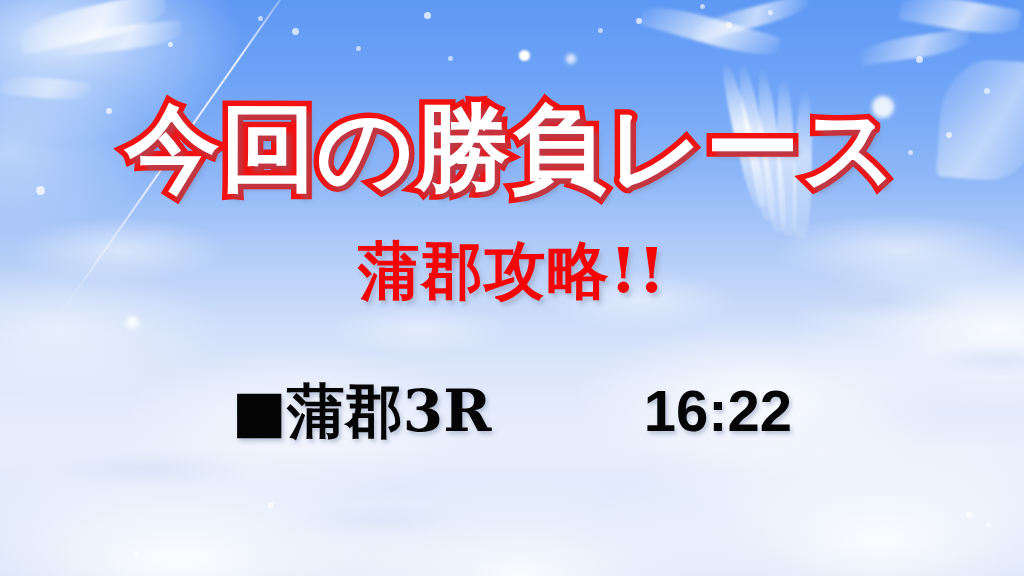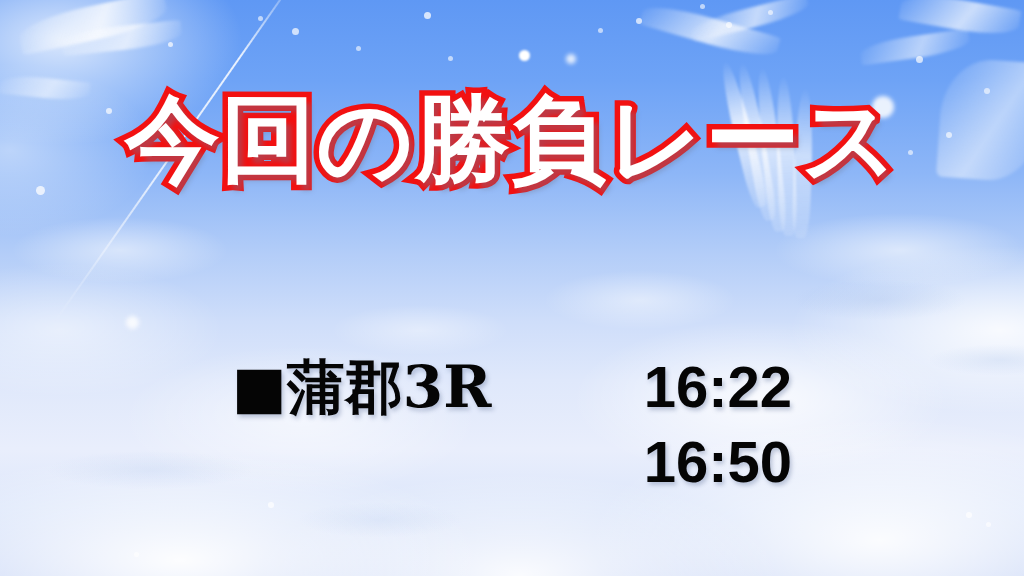--- a/index.html
+++ b/index.html
@@ -124,21 +124,21 @@
     border-radius: 60% 60% 40% 40% / 70% 70% 30% 30%;
     filter: blur(1px);
     transform-origin: top center;
   }
 
   
   #title {
     position: absolute;
     left: 0;
     right: 0;
-    top: 88px;
+    top: 97px;
     text-align: center;
     font-family: "DejaVu Serif", "Liberation Serif", serif;
     font-weight: 700;
     font-size: 95px;
     line-height: 1.08;
     letter-spacing: 1px;
     color: #ffffff;
     -webkit-text-stroke: 11px #f21111;
     paint-order: stroke fill;
     text-shadow: 5px 6px 5px rgba(110,120,150,0.40);
@@ -175,20 +175,21 @@
     display: flex;
     align-items: baseline;
     width: 560px;
     font-family: "DejaVu Serif", "Liberation Serif", serif;
     font-weight: 700;
     font-size: 58px;
     line-height: 1.2;
     color: #050505;
     text-shadow: 2px 3px 4px rgba(120,135,170,0.45);
     white-space: nowrap;
+    margin-top: 24px;
   }
   .race-venue {
     flex: 0 0 auto;
     letter-spacing: 0px;
   }
   .race-time {
     margin-left: auto;
     letter-spacing: 0px;
     font-family: Liberation Sans, sans-serif;
   }
@@ -244,24 +245,24 @@
   <div class="bokeh" style="left:946px; top:132px; width:6px;  height:6px;  opacity:.65;"></div>
   <div class="bokeh" style="left:908px; top:150px; width:5px;  height:5px;  opacity:.6;"></div>
   <div class="bokeh" style="left:984px; top:88px;  width:6px;  height:6px;  opacity:.6;"></div>
   <div class="bokeh" style="left:268px; top:502px; width:6px;  height:6px;  opacity:.7;"></div>
   <div class="bokeh" style="left:134px; top:552px; width:5px;  height:5px;  opacity:.6;"></div>
   <div class="bokeh" style="left:966px; top:512px; width:6px;  height:6px;  opacity:.7;"></div>
   <div class="bokeh" style="left:986px; top:522px; width:5px;  height:5px;  opacity:.6;"></div>
 
   <div id="title">今回の勝負レース</div>
 
+  <div id="subtitle">蒲郡攻略!!</div>
 
   <div id="race-list">
     <div class="race-row">
       <span class="race-venue">■蒲郡3R</span>
       <span class="race-time">16:22</span>
     </div>
     <div class="race-row">
-      <span class="race-time">16:50</span>
     </div>
   </div>
 
 </div>
 
 </body></html>

